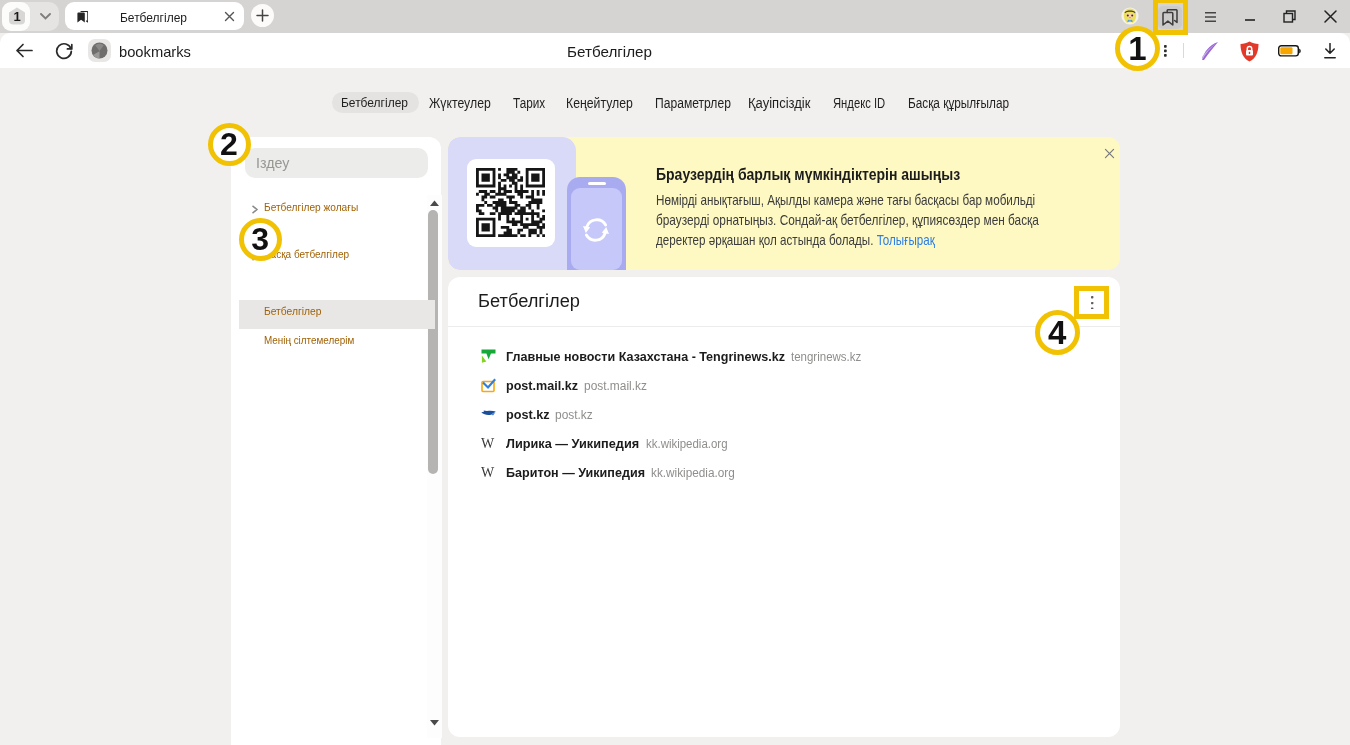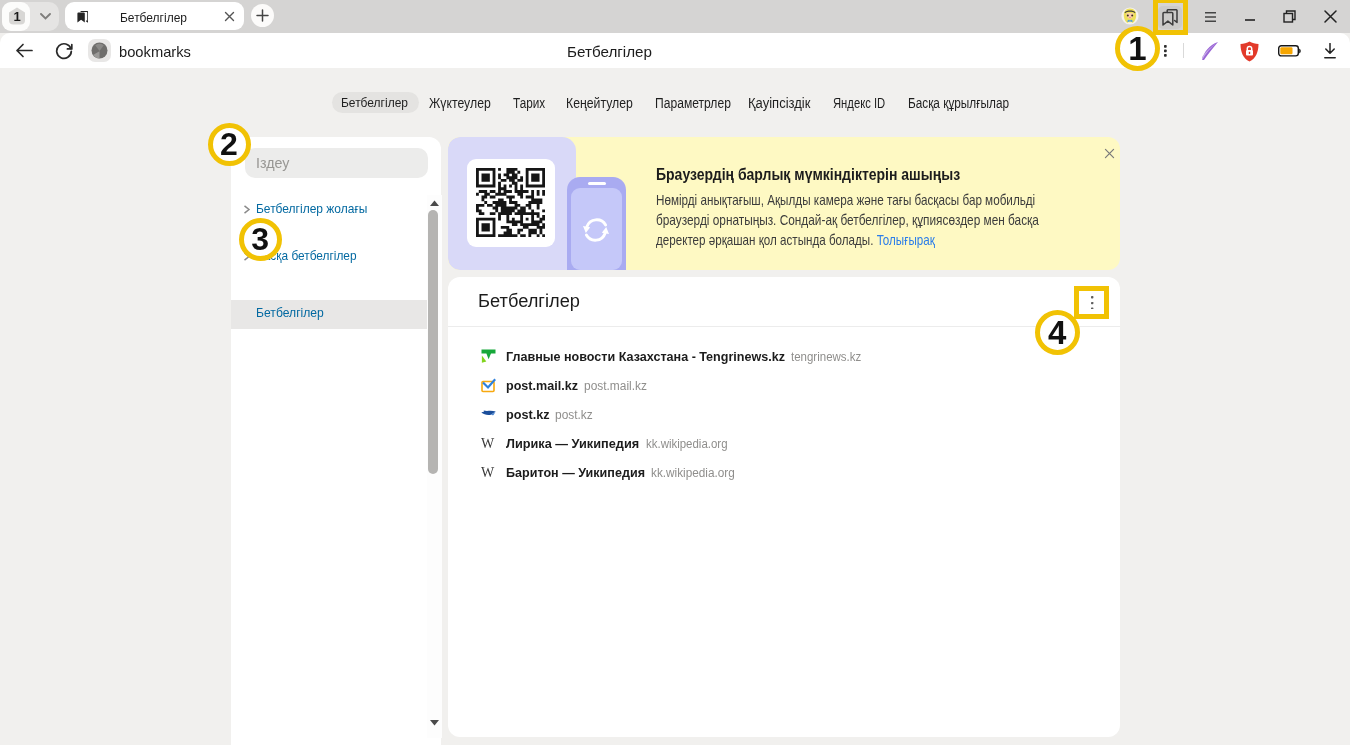--- a/index.html
+++ b/index.html
@@ -19,21 +19,21 @@
 #pagetitle{position:absolute;left:567px;top:43px;font-size:15px;color:#1c1c1c;transform:scaleX(1.014);transform-origin:0 50%;}
 #ychip{position:absolute;left:88px;top:39px;width:23px;height:23px;background:#e8e7e6;border-radius:7px;}
 
 .navitem{position:absolute;top:95px;font-size:14px;color:#1f1f1f;white-space:nowrap;transform-origin:0 50%;}
 #pill{position:absolute;left:332px;top:92px;width:87px;height:21px;background:#e4e3e1;border-radius:11px;}
 #pilltext{position:absolute;left:341px;top:95px;font-size:13px;color:#1f1f1f;transform:scaleX(0.922);transform-origin:0 50%;white-space:nowrap;}
 
 #lpanel{position:absolute;left:231px;top:137px;width:210px;height:674px;background:#fff;border-radius:12px;}
 #searchbox{position:absolute;left:14px;top:11px;width:183px;height:30px;background:#ececeb;border-radius:10px;}
 #searchbox span{position:absolute;left:11px;top:7px;font-size:14px;color:#979693;transform:scaleX(1.02);transform-origin:0 50%;}
-.trow{position:absolute;left:0;width:196px;height:29px;font-size:13px;color:#0369a1;}
+.trow{position:absolute;left:8px;width:196px;height:29px;font-size:11px;color:#a16207;}
 .trow span{position:absolute;top:5px;white-space:nowrap;transform-origin:0 50%;}
 .trow .txt{left:25px;}
 .trow .txt2{left:54px;}
 .trow .txt3{left:25px;}
 .chev{position:absolute;left:11px;top:9px;width:9px;height:9px;}
 #selrow{background:#e8e7e6;}
 
 #sbtrack{position:absolute;left:196px;top:58px;width:15px;height:543px;background:#fdfdfd;}
 #sbthumb{position:absolute;left:196.5px;top:73px;width:10.5px;height:264px;background:#b5b4b2;border-radius:5px;}
 
@@ -202,20 +202,23 @@
       </div>
     <div class="trow" style="top:106px">
         <svg class="chev" viewBox="0 0 9 9">
           <path d="M2.5 0.8 L7 4.5 L2.5 8.2" stroke="#8a8a8a" stroke-width="1.5" fill="none"></path>
         </svg>
         <span class="txt3" style="transform:scaleX(0.912)">Басқа бетбелгілер</span>
       </div>
     <div class="trow" id="selrow" style="top:163px">
         <span class="txt" style="transform:scaleX(0.934)">Бетбелгілер</span>
       </div>
+    <div class="trow" style="top:192px">
+        <span class="txt" style="transform:scaleX(0.898)">Менің сілтемелерім</span>
+      </div>
   </div>
 
   <div id="banner">
     <div id="purple"></div>
     <div id="qrbox">
         <svg width="69" height="69" viewBox="0 0 69 69">
           <path fill="#161616" d="M0.0 0.0h2.84v2.84h-2.84zM0.0 2.8h2.84v2.84h-2.84zM0.0 5.5h2.84v2.84h-2.84zM0.0 8.3h2.84v2.84h-2.84zM0.0 11.0h2.84v2.84h-2.84zM0.0 13.8h2.84v2.84h-2.84zM0.0 16.6h2.84v2.84h-2.84zM0.0 24.8h2.84v2.84h-2.84zM0.0 35.9h2.84v2.84h-2.84zM0.0 38.6h2.84v2.84h-2.84zM0.0 41.4h2.84v2.84h-2.84zM0.0 49.7h2.84v2.84h-2.84zM0.0 52.4h2.84v2.84h-2.84zM0.0 55.2h2.84v2.84h-2.84zM0.0 58.0h2.84v2.84h-2.84zM0.0 60.7h2.84v2.84h-2.84zM0.0 63.5h2.84v2.84h-2.84zM0.0 66.2h2.84v2.84h-2.84zM2.8 0.0h2.84v2.84h-2.84zM2.8 16.6h2.84v2.84h-2.84zM2.8 22.1h2.84v2.84h-2.84zM2.8 35.9h2.84v2.84h-2.84zM2.8 41.4h2.84v2.84h-2.84zM2.8 44.2h2.84v2.84h-2.84zM2.8 49.7h2.84v2.84h-2.84zM2.8 66.2h2.84v2.84h-2.84zM5.5 0.0h2.84v2.84h-2.84zM5.5 5.5h2.84v2.84h-2.84zM5.5 8.3h2.84v2.84h-2.84zM5.5 11.0h2.84v2.84h-2.84zM5.5 16.6h2.84v2.84h-2.84zM5.5 22.1h2.84v2.84h-2.84zM5.5 27.6h2.84v2.84h-2.84zM5.5 30.4h2.84v2.84h-2.84zM5.5 35.9h2.84v2.84h-2.84zM5.5 44.2h2.84v2.84h-2.84zM5.5 49.7h2.84v2.84h-2.84zM5.5 55.2h2.84v2.84h-2.84zM5.5 58.0h2.84v2.84h-2.84zM5.5 60.7h2.84v2.84h-2.84zM5.5 66.2h2.84v2.84h-2.84zM8.3 0.0h2.84v2.84h-2.84zM8.3 5.5h2.84v2.84h-2.84zM8.3 8.3h2.84v2.84h-2.84zM8.3 11.0h2.84v2.84h-2.84zM8.3 16.6h2.84v2.84h-2.84zM8.3 22.1h2.84v2.84h-2.84zM8.3 24.8h2.84v2.84h-2.84zM8.3 27.6h2.84v2.84h-2.84zM8.3 33.1h2.84v2.84h-2.84zM8.3 49.7h2.84v2.84h-2.84zM8.3 55.2h2.84v2.84h-2.84zM8.3 58.0h2.84v2.84h-2.84zM8.3 60.7h2.84v2.84h-2.84zM8.3 66.2h2.84v2.84h-2.84zM11.0 0.0h2.84v2.84h-2.84zM11.0 5.5h2.84v2.84h-2.84zM11.0 8.3h2.84v2.84h-2.84zM11.0 11.0h2.84v2.84h-2.84zM11.0 16.6h2.84v2.84h-2.84zM11.0 24.8h2.84v2.84h-2.84zM11.0 35.9h2.84v2.84h-2.84zM11.0 49.7h2.84v2.84h-2.84zM11.0 55.2h2.84v2.84h-2.84zM11.0 58.0h2.84v2.84h-2.84zM11.0 60.7h2.84v2.84h-2.84zM11.0 66.2h2.84v2.84h-2.84zM13.8 0.0h2.84v2.84h-2.84zM13.8 16.6h2.84v2.84h-2.84zM13.8 22.1h2.84v2.84h-2.84zM13.8 27.6h2.84v2.84h-2.84zM13.8 35.9h2.84v2.84h-2.84zM13.8 44.2h2.84v2.84h-2.84zM13.8 49.7h2.84v2.84h-2.84zM13.8 66.2h2.84v2.84h-2.84zM16.6 0.0h2.84v2.84h-2.84zM16.6 2.8h2.84v2.84h-2.84zM16.6 5.5h2.84v2.84h-2.84zM16.6 8.3h2.84v2.84h-2.84zM16.6 11.0h2.84v2.84h-2.84zM16.6 13.8h2.84v2.84h-2.84zM16.6 16.6h2.84v2.84h-2.84zM16.6 22.1h2.84v2.84h-2.84zM16.6 27.6h2.84v2.84h-2.84zM16.6 33.1h2.84v2.84h-2.84zM16.6 38.6h2.84v2.84h-2.84zM16.6 44.2h2.84v2.84h-2.84zM16.6 49.7h2.84v2.84h-2.84zM16.6 52.4h2.84v2.84h-2.84zM16.6 55.2h2.84v2.84h-2.84zM16.6 58.0h2.84v2.84h-2.84zM16.6 60.7h2.84v2.84h-2.84zM16.6 63.5h2.84v2.84h-2.84zM16.6 66.2h2.84v2.84h-2.84zM19.3 24.8h2.84v2.84h-2.84zM19.3 33.1h2.84v2.84h-2.84zM19.3 35.9h2.84v2.84h-2.84zM19.3 38.6h2.84v2.84h-2.84zM19.3 41.4h2.84v2.84h-2.84zM22.1 0.0h2.84v2.84h-2.84zM22.1 5.5h2.84v2.84h-2.84zM22.1 8.3h2.84v2.84h-2.84zM22.1 13.8h2.84v2.84h-2.84zM22.1 16.6h2.84v2.84h-2.84zM22.1 19.3h2.84v2.84h-2.84zM22.1 22.1h2.84v2.84h-2.84zM22.1 24.8h2.84v2.84h-2.84zM22.1 30.4h2.84v2.84h-2.84zM22.1 33.1h2.84v2.84h-2.84zM22.1 35.9h2.84v2.84h-2.84zM22.1 44.2h2.84v2.84h-2.84zM22.1 46.9h2.84v2.84h-2.84zM22.1 49.7h2.84v2.84h-2.84zM22.1 66.2h2.84v2.84h-2.84zM24.8 11.0h2.84v2.84h-2.84zM24.8 19.3h2.84v2.84h-2.84zM24.8 24.8h2.84v2.84h-2.84zM24.8 30.4h2.84v2.84h-2.84zM24.8 33.1h2.84v2.84h-2.84zM24.8 35.9h2.84v2.84h-2.84zM24.8 38.6h2.84v2.84h-2.84zM24.8 41.4h2.84v2.84h-2.84zM24.8 44.2h2.84v2.84h-2.84zM24.8 58.0h2.84v2.84h-2.84zM24.8 66.2h2.84v2.84h-2.84zM27.6 5.5h2.84v2.84h-2.84zM27.6 11.0h2.84v2.84h-2.84zM27.6 16.6h2.84v2.84h-2.84zM27.6 19.3h2.84v2.84h-2.84zM27.6 22.1h2.84v2.84h-2.84zM27.6 24.8h2.84v2.84h-2.84zM27.6 33.1h2.84v2.84h-2.84zM27.6 35.9h2.84v2.84h-2.84zM27.6 38.6h2.84v2.84h-2.84zM27.6 41.4h2.84v2.84h-2.84zM27.6 44.2h2.84v2.84h-2.84zM27.6 58.0h2.84v2.84h-2.84zM27.6 63.5h2.84v2.84h-2.84zM27.6 66.2h2.84v2.84h-2.84zM30.4 0.0h2.84v2.84h-2.84zM30.4 2.8h2.84v2.84h-2.84zM30.4 5.5h2.84v2.84h-2.84zM30.4 8.3h2.84v2.84h-2.84zM30.4 22.1h2.84v2.84h-2.84zM30.4 27.6h2.84v2.84h-2.84zM30.4 38.6h2.84v2.84h-2.84zM30.4 41.4h2.84v2.84h-2.84zM30.4 44.2h2.84v2.84h-2.84zM30.4 46.9h2.84v2.84h-2.84zM30.4 49.7h2.84v2.84h-2.84zM30.4 52.4h2.84v2.84h-2.84zM30.4 58.0h2.84v2.84h-2.84zM30.4 60.7h2.84v2.84h-2.84zM30.4 63.5h2.84v2.84h-2.84zM30.4 66.2h2.84v2.84h-2.84zM33.1 0.0h2.84v2.84h-2.84zM33.1 2.8h2.84v2.84h-2.84zM33.1 8.3h2.84v2.84h-2.84zM33.1 11.0h2.84v2.84h-2.84zM33.1 16.6h2.84v2.84h-2.84zM33.1 22.1h2.84v2.84h-2.84zM33.1 27.6h2.84v2.84h-2.84zM33.1 30.4h2.84v2.84h-2.84zM33.1 33.1h2.84v2.84h-2.84zM33.1 38.6h2.84v2.84h-2.84zM33.1 41.4h2.84v2.84h-2.84zM33.1 44.2h2.84v2.84h-2.84zM33.1 52.4h2.84v2.84h-2.84zM33.1 60.7h2.84v2.84h-2.84zM33.1 63.5h2.84v2.84h-2.84zM33.1 66.2h2.84v2.84h-2.84zM35.9 0.0h2.84v2.84h-2.84zM35.9 2.8h2.84v2.84h-2.84zM35.9 5.5h2.84v2.84h-2.84zM35.9 8.3h2.84v2.84h-2.84zM35.9 11.0h2.84v2.84h-2.84zM35.9 13.8h2.84v2.84h-2.84zM35.9 27.6h2.84v2.84h-2.84zM35.9 33.1h2.84v2.84h-2.84zM35.9 38.6h2.84v2.84h-2.84zM35.9 41.4h2.84v2.84h-2.84zM35.9 49.7h2.84v2.84h-2.84zM35.9 52.4h2.84v2.84h-2.84zM35.9 55.2h2.84v2.84h-2.84zM35.9 66.2h2.84v2.84h-2.84zM38.6 0.0h2.84v2.84h-2.84zM38.6 5.5h2.84v2.84h-2.84zM38.6 8.3h2.84v2.84h-2.84zM38.6 13.8h2.84v2.84h-2.84zM38.6 16.6h2.84v2.84h-2.84zM38.6 19.3h2.84v2.84h-2.84zM38.6 22.1h2.84v2.84h-2.84zM38.6 33.1h2.84v2.84h-2.84zM38.6 35.9h2.84v2.84h-2.84zM38.6 38.6h2.84v2.84h-2.84zM38.6 44.2h2.84v2.84h-2.84zM38.6 52.4h2.84v2.84h-2.84zM38.6 55.2h2.84v2.84h-2.84zM38.6 66.2h2.84v2.84h-2.84zM41.4 2.8h2.84v2.84h-2.84zM41.4 11.0h2.84v2.84h-2.84zM41.4 22.1h2.84v2.84h-2.84zM41.4 24.8h2.84v2.84h-2.84zM41.4 35.9h2.84v2.84h-2.84zM41.4 41.4h2.84v2.84h-2.84zM41.4 44.2h2.84v2.84h-2.84zM41.4 52.4h2.84v2.84h-2.84zM41.4 60.7h2.84v2.84h-2.84zM41.4 63.5h2.84v2.84h-2.84zM44.2 8.3h2.84v2.84h-2.84zM44.2 11.0h2.84v2.84h-2.84zM44.2 16.6h2.84v2.84h-2.84zM44.2 19.3h2.84v2.84h-2.84zM44.2 22.1h2.84v2.84h-2.84zM44.2 24.8h2.84v2.84h-2.84zM44.2 27.6h2.84v2.84h-2.84zM44.2 38.6h2.84v2.84h-2.84zM44.2 41.4h2.84v2.84h-2.84zM44.2 44.2h2.84v2.84h-2.84zM44.2 46.9h2.84v2.84h-2.84zM44.2 49.7h2.84v2.84h-2.84zM44.2 52.4h2.84v2.84h-2.84zM44.2 55.2h2.84v2.84h-2.84zM44.2 60.7h2.84v2.84h-2.84zM44.2 66.2h2.84v2.84h-2.84zM46.9 22.1h2.84v2.84h-2.84zM46.9 38.6h2.84v2.84h-2.84zM46.9 41.4h2.84v2.84h-2.84zM46.9 44.2h2.84v2.84h-2.84zM46.9 55.2h2.84v2.84h-2.84zM46.9 58.0h2.84v2.84h-2.84zM46.9 66.2h2.84v2.84h-2.84zM49.7 0.0h2.84v2.84h-2.84zM49.7 2.8h2.84v2.84h-2.84zM49.7 5.5h2.84v2.84h-2.84zM49.7 8.3h2.84v2.84h-2.84zM49.7 11.0h2.84v2.84h-2.84zM49.7 13.8h2.84v2.84h-2.84zM49.7 16.6h2.84v2.84h-2.84zM49.7 22.1h2.84v2.84h-2.84zM49.7 27.6h2.84v2.84h-2.84zM49.7 35.9h2.84v2.84h-2.84zM49.7 44.2h2.84v2.84h-2.84zM49.7 49.7h2.84v2.84h-2.84zM49.7 55.2h2.84v2.84h-2.84zM49.7 58.0h2.84v2.84h-2.84zM52.4 0.0h2.84v2.84h-2.84zM52.4 16.6h2.84v2.84h-2.84zM52.4 27.6h2.84v2.84h-2.84zM52.4 33.1h2.84v2.84h-2.84zM52.4 35.9h2.84v2.84h-2.84zM52.4 38.6h2.84v2.84h-2.84zM52.4 44.2h2.84v2.84h-2.84zM52.4 55.2h2.84v2.84h-2.84zM52.4 60.7h2.84v2.84h-2.84zM52.4 63.5h2.84v2.84h-2.84zM52.4 66.2h2.84v2.84h-2.84zM55.2 0.0h2.84v2.84h-2.84zM55.2 5.5h2.84v2.84h-2.84zM55.2 8.3h2.84v2.84h-2.84zM55.2 11.0h2.84v2.84h-2.84zM55.2 16.6h2.84v2.84h-2.84zM55.2 22.1h2.84v2.84h-2.84zM55.2 24.8h2.84v2.84h-2.84zM55.2 27.6h2.84v2.84h-2.84zM55.2 30.4h2.84v2.84h-2.84zM55.2 33.1h2.84v2.84h-2.84zM55.2 41.4h2.84v2.84h-2.84zM55.2 44.2h2.84v2.84h-2.84zM55.2 46.9h2.84v2.84h-2.84zM55.2 49.7h2.84v2.84h-2.84zM55.2 52.4h2.84v2.84h-2.84zM55.2 55.2h2.84v2.84h-2.84zM55.2 60.7h2.84v2.84h-2.84zM55.2 63.5h2.84v2.84h-2.84zM58.0 0.0h2.84v2.84h-2.84zM58.0 5.5h2.84v2.84h-2.84zM58.0 8.3h2.84v2.84h-2.84zM58.0 11.0h2.84v2.84h-2.84zM58.0 16.6h2.84v2.84h-2.84zM58.0 30.4h2.84v2.84h-2.84zM58.0 33.1h2.84v2.84h-2.84zM58.0 44.2h2.84v2.84h-2.84zM58.0 52.4h2.84v2.84h-2.84zM58.0 55.2h2.84v2.84h-2.84zM58.0 60.7h2.84v2.84h-2.84zM58.0 63.5h2.84v2.84h-2.84zM60.7 0.0h2.84v2.84h-2.84zM60.7 5.5h2.84v2.84h-2.84zM60.7 8.3h2.84v2.84h-2.84zM60.7 11.0h2.84v2.84h-2.84zM60.7 16.6h2.84v2.84h-2.84zM60.7 22.1h2.84v2.84h-2.84zM60.7 24.8h2.84v2.84h-2.84zM60.7 30.4h2.84v2.84h-2.84zM60.7 33.1h2.84v2.84h-2.84zM60.7 35.9h2.84v2.84h-2.84zM60.7 38.6h2.84v2.84h-2.84zM60.7 44.2h2.84v2.84h-2.84zM60.7 46.9h2.84v2.84h-2.84zM60.7 52.4h2.84v2.84h-2.84zM60.7 55.2h2.84v2.84h-2.84zM60.7 58.0h2.84v2.84h-2.84zM60.7 66.2h2.84v2.84h-2.84zM63.5 0.0h2.84v2.84h-2.84zM63.5 16.6h2.84v2.84h-2.84zM63.5 30.4h2.84v2.84h-2.84zM63.5 33.1h2.84v2.84h-2.84zM63.5 49.7h2.84v2.84h-2.84zM63.5 52.4h2.84v2.84h-2.84zM63.5 58.0h2.84v2.84h-2.84zM63.5 60.7h2.84v2.84h-2.84zM63.5 63.5h2.84v2.84h-2.84zM66.2 0.0h2.84v2.84h-2.84zM66.2 2.8h2.84v2.84h-2.84zM66.2 5.5h2.84v2.84h-2.84zM66.2 8.3h2.84v2.84h-2.84zM66.2 11.0h2.84v2.84h-2.84zM66.2 13.8h2.84v2.84h-2.84zM66.2 16.6h2.84v2.84h-2.84zM66.2 22.1h2.84v2.84h-2.84zM66.2 24.8h2.84v2.84h-2.84zM66.2 41.4h2.84v2.84h-2.84zM66.2 46.9h2.84v2.84h-2.84zM66.2 49.7h2.84v2.84h-2.84zM66.2 55.2h2.84v2.84h-2.84zM66.2 58.0h2.84v2.84h-2.84zM66.2 66.2h2.84v2.84h-2.84z"></path>
         </svg>
       </div>
     <div id="phone">

